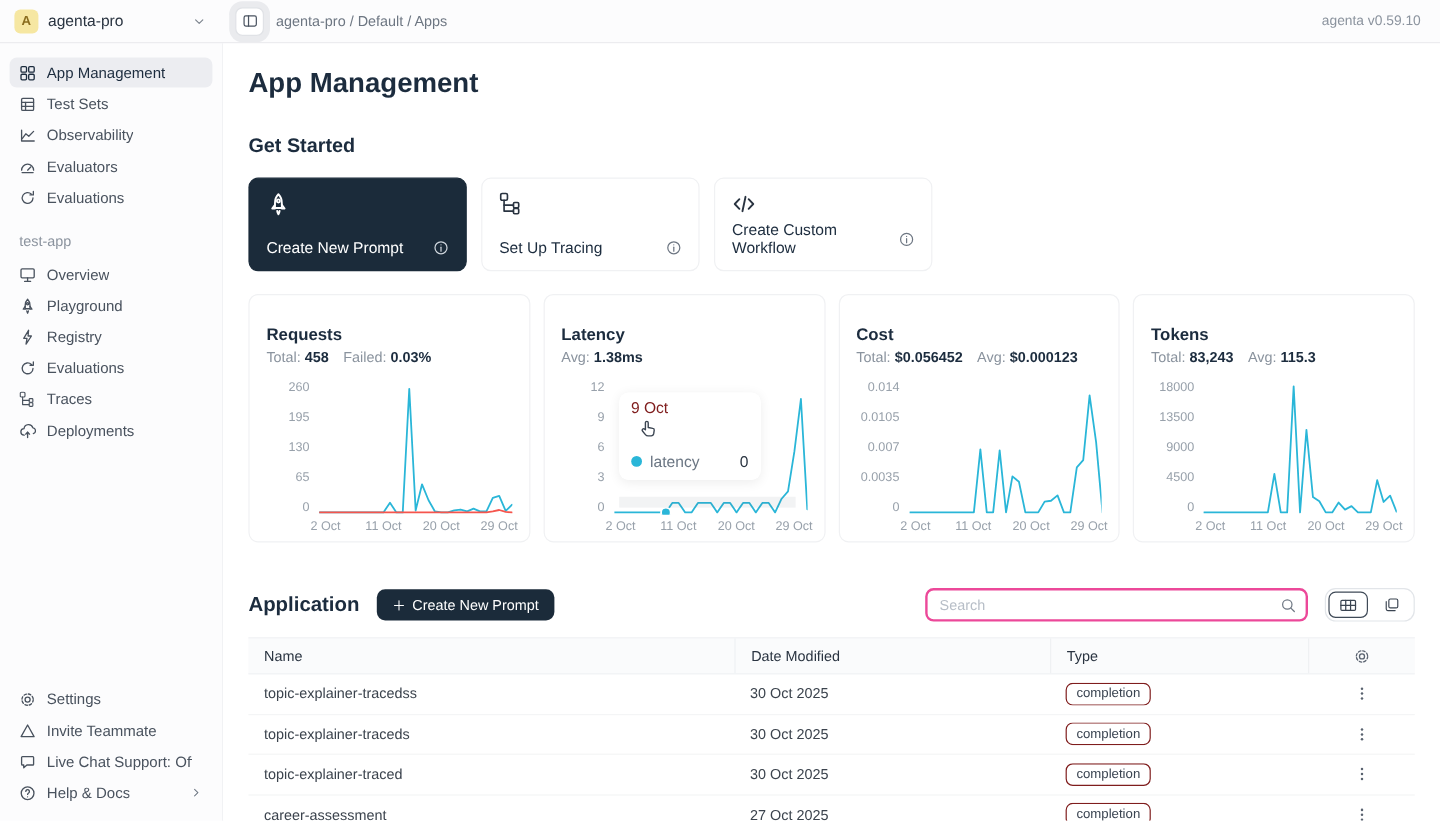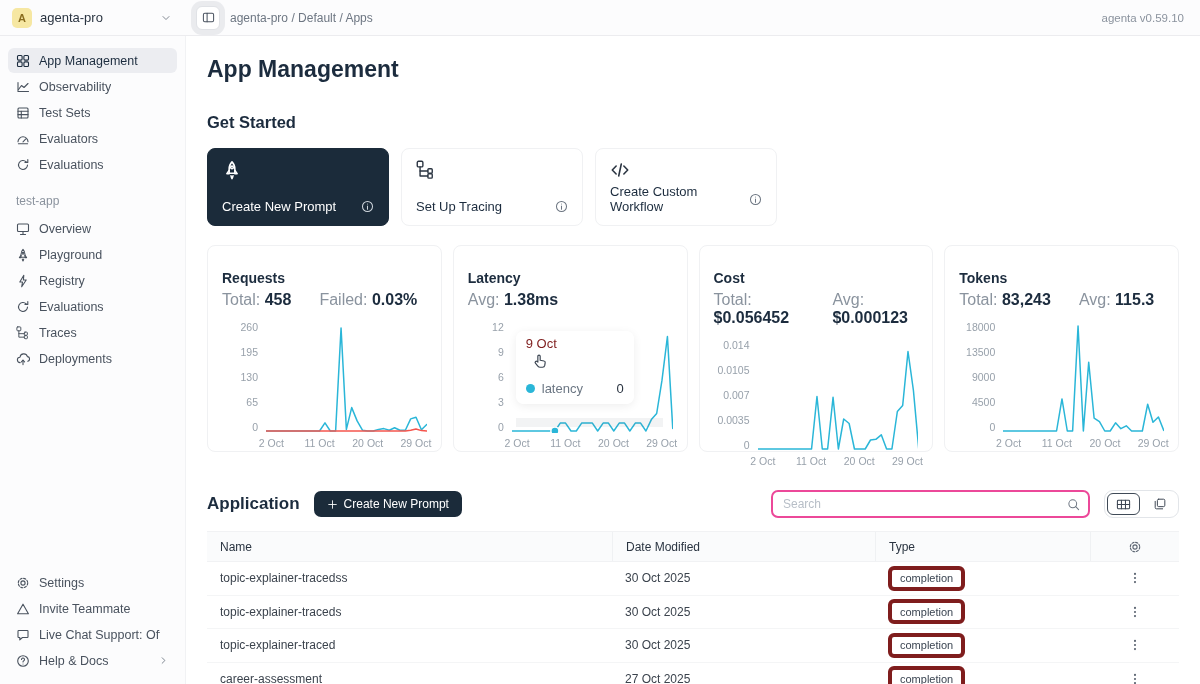--- a/index.html
+++ b/index.html
@@ -46,21 +46,21 @@
   .gs-icon { display:flex; color:#2a3441; }
   .gs-card.dark .gs-icon { color:#fff; }
   .gs-label-row { display:flex; align-items:center; justify-content:space-between; font-size:13px; font-weight:500; }
   .gs-info { display:flex; color:#6d7682; cursor:pointer; }
   .gs-card.dark .gs-info { color:#cfd6dd; }
   
   .stats-row { display:flex; gap:11px; margin-top:19px; }
   .stat-card { flex:1; border:1px solid #f0f1f3; border-radius:8px; background:#fff;
     padding:24px 14px 8px; height:207px; }
   .sc-title { font-size:14px; font-weight:600; }
-  .sc-stats { margin-top:5px; font-size:16px; color:#8a939e; display:flex; gap:28px; }
+  .sc-stats { margin-top:5px; font-size:12px; color:#8a939e; display:flex; gap:12px; }
   .sc-stats b { color:#1c2c3e; font-weight:600; }
   .sc-chart { display:flex; gap:8px; margin-top:12px; }
   .sc-yaxis { width:36px; display:flex; flex-direction:column; justify-content:space-between;
     height:112px; font-size:10.5px; color:#98a1ab; text-align:right; }
   .sc-plot { position:relative; flex:1; min-width:0; }
   .sc-svg { display:block; width:100%; height:112px; }
   .sc-xaxis { position:relative; height:16px; font-size:10.5px; color:#98a1ab; margin-top:2px; }
   .sc-xaxis span { position:absolute; top:2px; transform:translateX(-50%); white-space:nowrap; }
   .hover-band { position:absolute; left:4px; right:10px; top:97px; height:9px; background:rgba(90,100,110,.08); }
   .tooltip { position:absolute; left:4px; top:10px; width:118px; background:rgba(255,255,255,.94);
@@ -90,21 +90,21 @@
   .vt-btn.active { border-color:#3f4a57; }
   
   .table { margin-top:13px; }
   .t-head, .t-row { display:grid; grid-template-columns:405px 263px 215px 1fr; align-items:center; }
   .t-head { height:31px; background:#fafbfc; border-top:1px solid #f1f2f4; border-bottom:1px solid #f1f2f4;
     font-size:12px; font-weight:500; color:#2a3441; }
   .t-head .t-cell { padding:0 13px; height:100%; display:flex; align-items:center; }
   .t-head .t-cell + .t-cell { border-left:1px solid #eff1f3; }
   .t-row { height:33.5px; border-bottom:1px solid #f4f5f6; font-size:12px; color:#3b434d; cursor:pointer; }
   .t-row .t-cell { padding:0 13px; white-space:nowrap; overflow:hidden; }
-  .badge { display:inline-block; border:4px solid #7f1d1d; border-radius:6px; padding:2.5px 8px;
+  .badge { display:inline-block; border:1px solid #7f1d1d; border-radius:6px; padding:2.5px 8px;
     font-size:11px; color:#3a4451; background:#fff; }
   .t-actions { display:flex; justify-content:center; color:#5a6370; padding:0 !important; }
   .dots-btn { background:none; border:none; color:#5a6370; display:flex; cursor:pointer; padding:4px; }
 </style>
 </head>
 <body>
 
 <div class="topbar">
   <div class="tb-left">
     <span class="avatar">A</span>
@@ -138,38 +138,38 @@
             <rect x="7.9" y="7.9" width="4.6" height="4.6" rx="1"></rect>
           </svg>
         </span>
     <span class="si-label">App Management</span>
     <span class="si-chevron" hidden=""></span>
   </div>
 
   <div class="side-item">
     <span class="si-icon">
           <svg width="14" height="14" viewBox="0 0 14 14" fill="none" stroke="currentColor" stroke-width="1.1" stroke-linecap="round" stroke-linejoin="round" aria-hidden="true">
-            <polyline points="2,2.5 2,11.5 12.5,11.5"></polyline>
-            <polyline points="2.5,9.5 5.5,5.5 8,7.5 12,3.5"></polyline>
-          </svg>
-        </span>
-    <span class="si-label">Observability</span>
-    <span class="si-chevron" hidden=""></span>
-  </div>
-
-  <div class="side-item">
-    <span class="si-icon">
-          <svg width="14" height="14" viewBox="0 0 14 14" fill="none" stroke="currentColor" stroke-width="1.1" stroke-linecap="round" stroke-linejoin="round" aria-hidden="true">
             <rect x="2" y="2" width="10" height="10" rx="1"></rect>
             <line x1="2" y1="5.3" x2="12" y2="5.3"></line>
             <line x1="2" y1="8.6" x2="12" y2="8.6"></line>
             <line x1="5.3" y1="5.3" x2="5.3" y2="12"></line>
           </svg>
         </span>
     <span class="si-label">Test Sets</span>
+    <span class="si-chevron" hidden=""></span>
+  </div>
+
+  <div class="side-item">
+    <span class="si-icon">
+          <svg width="14" height="14" viewBox="0 0 14 14" fill="none" stroke="currentColor" stroke-width="1.1" stroke-linecap="round" stroke-linejoin="round" aria-hidden="true">
+            <polyline points="2,2.5 2,11.5 12.5,11.5"></polyline>
+            <polyline points="2.5,9.5 5.5,5.5 8,7.5 12,3.5"></polyline>
+          </svg>
+        </span>
+    <span class="si-label">Observability</span>
     <span class="si-chevron" hidden=""></span>
   </div>
 
   <div class="side-item">
     <span class="si-icon">
           <svg width="14" height="14" viewBox="0 0 14 14" fill="none" stroke="currentColor" stroke-width="1.1" stroke-linecap="round" stroke-linejoin="round" aria-hidden="true">
             <path d="M2 9.8a5 5 0 0 1 10 0"></path>
             <line x1="7" y1="9.8" x2="9.6" y2="7.2"></line>
             <line x1="2.4" y1="11.8" x2="11.6" y2="11.8"></line>
           </svg>

